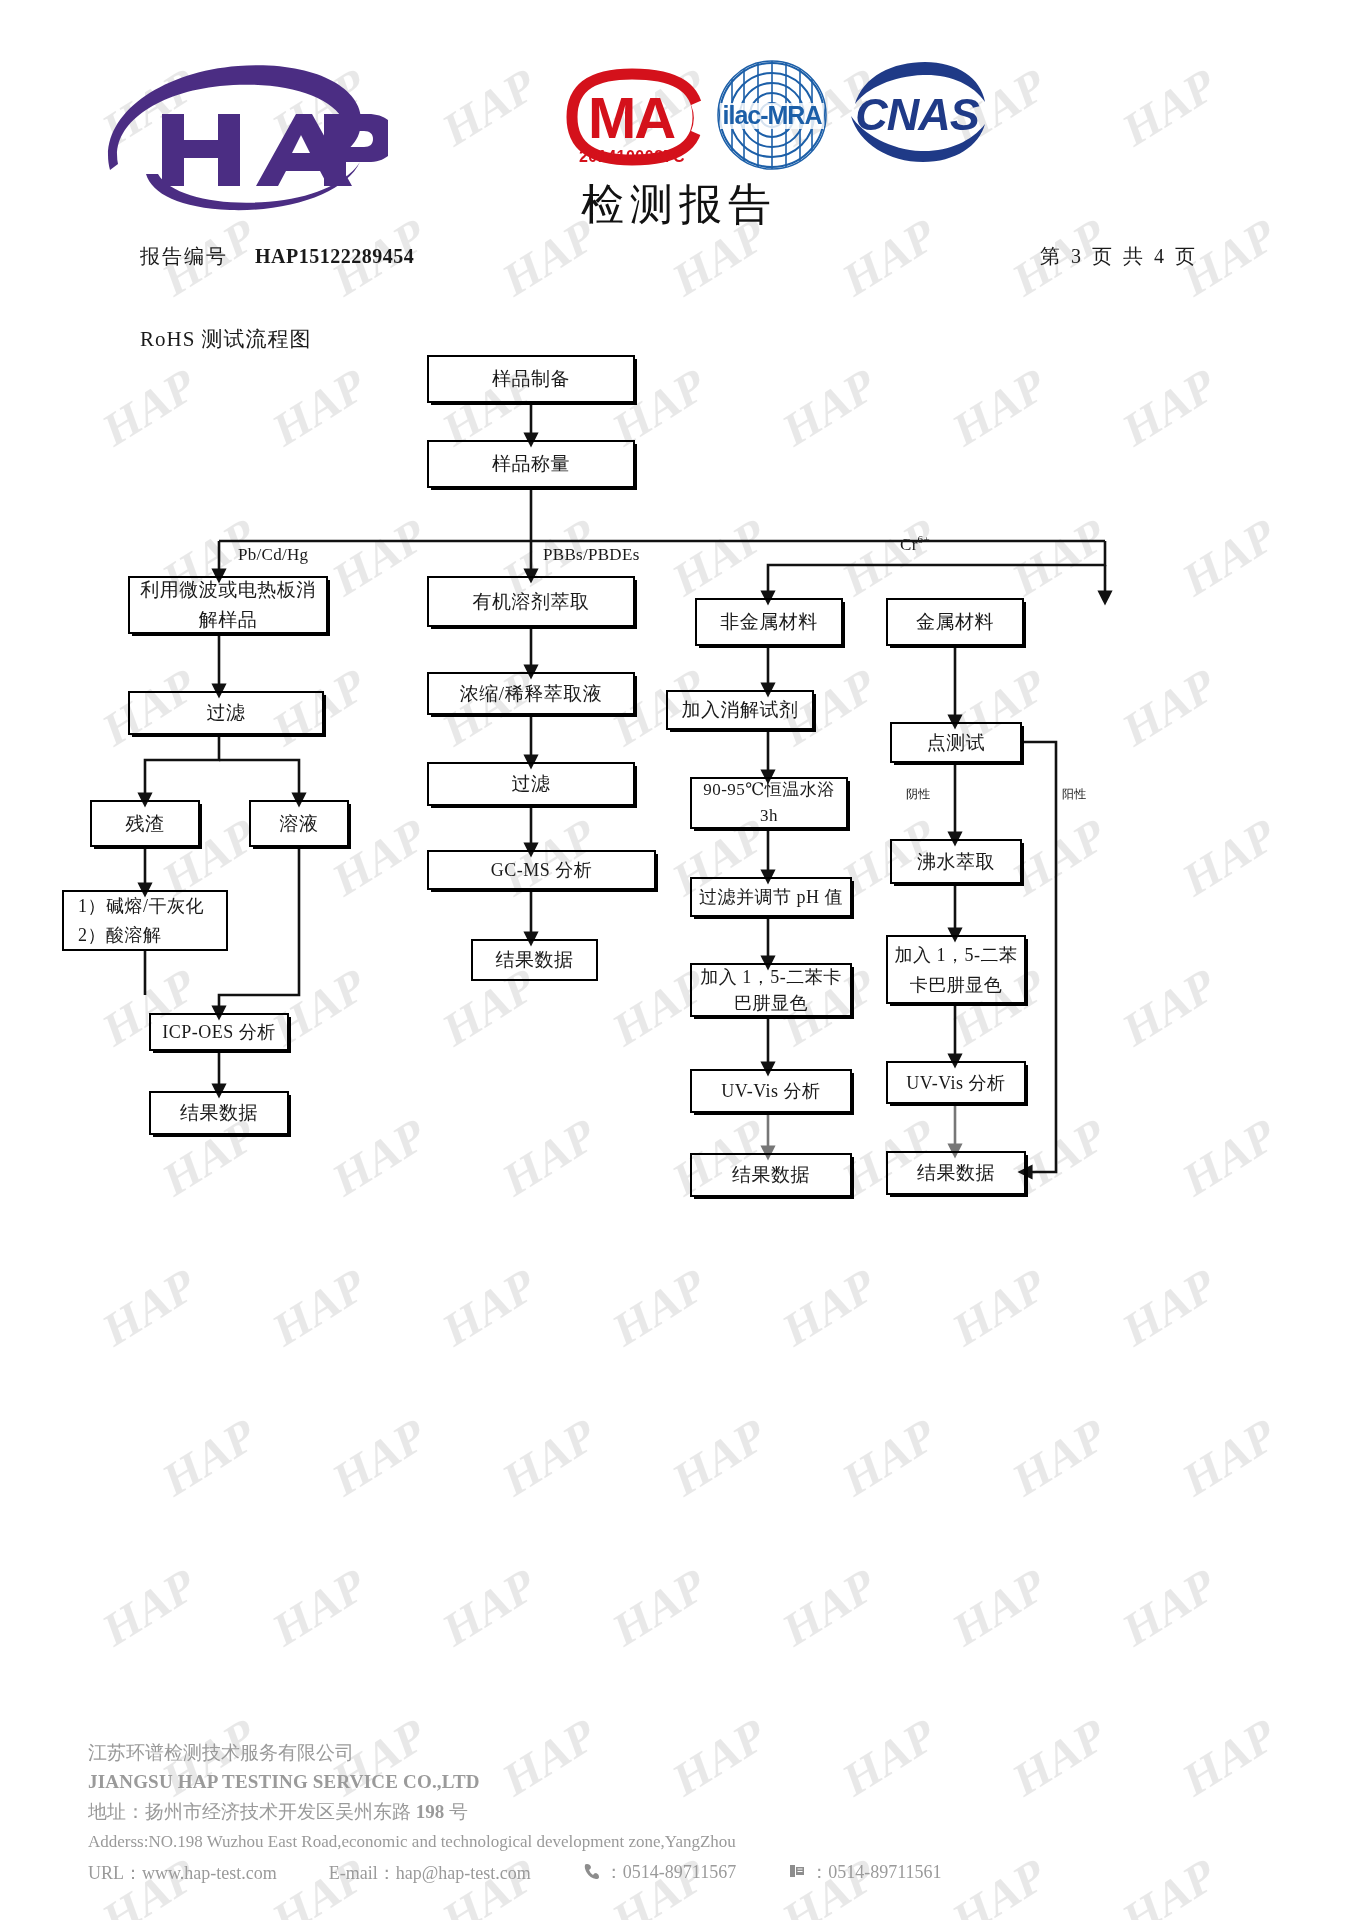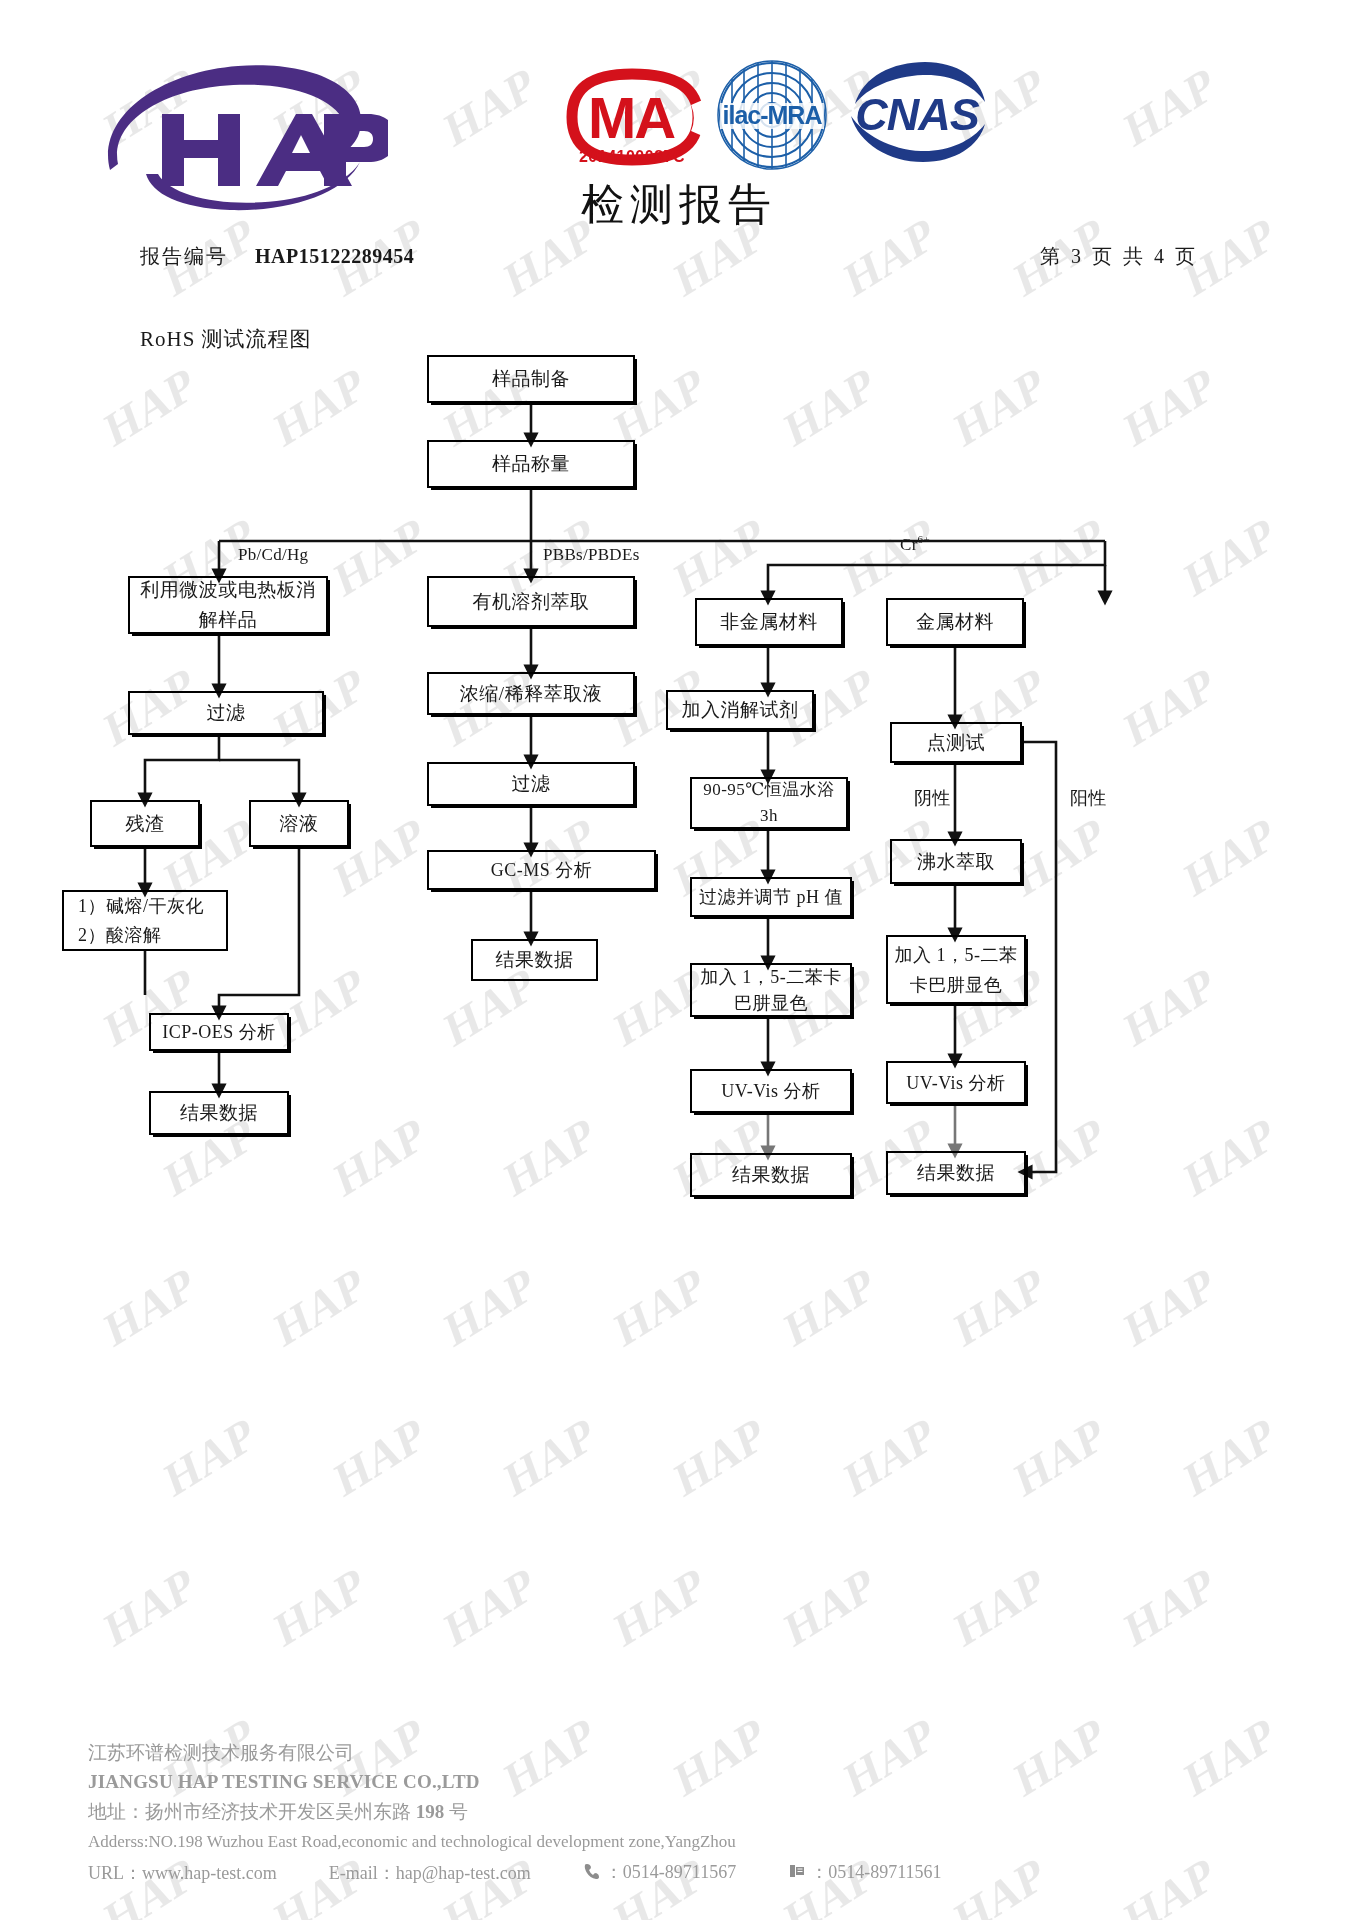--- a/index.html
+++ b/index.html
@@ -79,21 +79,21 @@
   }
   .node.thin{box-shadow:none;}
   .node.leftalign{justify-content:flex-start;padding-left:14px;text-align:left;}
   .node .inner{width:100%;}
 
   .edge-label{
     position:absolute;font-size:17px;
     font-family:"Liberation Serif",serif;
     letter-spacing:.3px;z-index:12;white-space:nowrap;
   }
-  .edge-label.cn{font-size:18px;margin-left:8px;}
+  .edge-label.cn{font-size:12px;}
   .edge-label sup{font-size:11px;}
 
   
   #footer{
     position:absolute;left:88px;top:1738px;width:1180px;z-index:10;
     color:#9a9a9a;
   }
   #footer .f-cn{font-size:19px;line-height:29px;}
   #footer .f-en-b{font-size:19px;line-height:30px;font-weight:bold;letter-spacing:.2px;}
   #footer .f-addr{font-size:19px;line-height:30px;}

